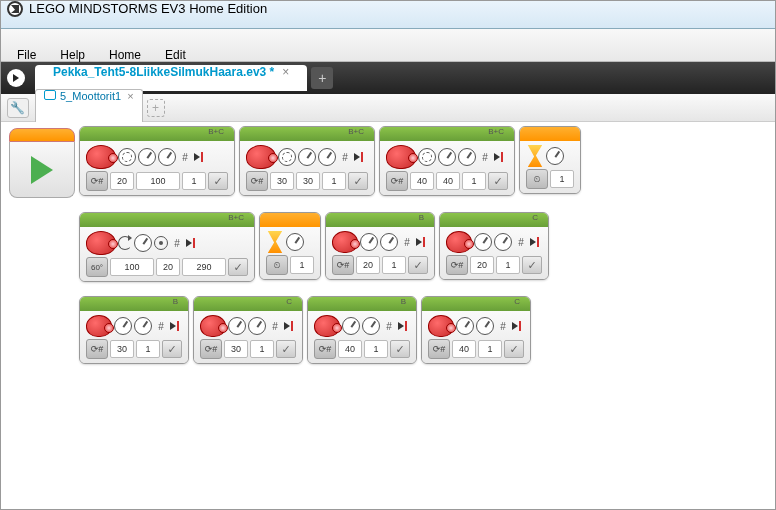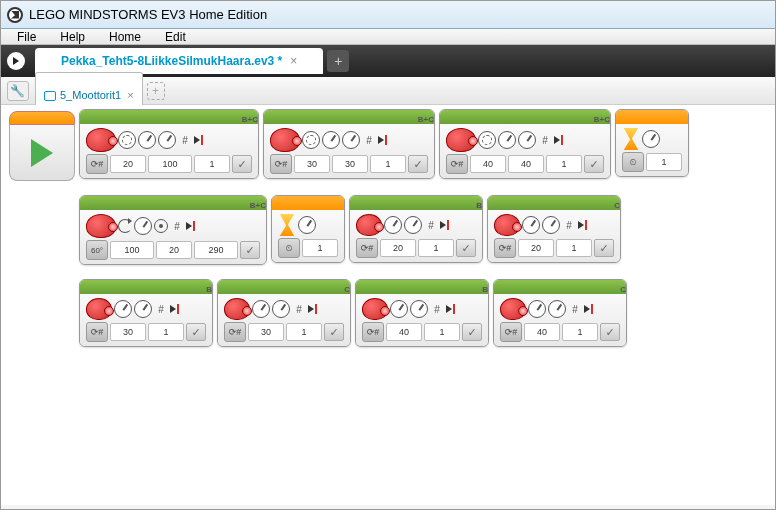--- a/index.html
+++ b/index.html
@@ -1,41 +1,41 @@
 <!DOCTYPE html>
 <html><head>
 <meta charset="utf-8">
 <style>
 *{box-sizing:border-box;margin:0;padding:0;font-family:"Segoe UI",Tahoma,sans-serif}
 body{background:#f4f4f4;width:776px;height:510px;overflow:hidden;border:1px solid #999}
-.titlebar{height:28px;background:linear-gradient(#eaf4fc,#d7e8f5);border-bottom:1px solid #8ab;display:flex;align-items:center;padding:0 6px;font-size:13px}
+.titlebar{height:28px;background:linear-gradient(#eaf4fc,#d7e8f5);border-bottom:1px solid #8ab;display:flex;align-items:flex-start;padding:0 6px;font-size:13px}
 .ev3-logo{width:16px;height:16px;border-radius:50%;background:#fff;border:2px solid #333;margin-right:6px;display:flex;align-items:center;justify-content:center}
 .ev3-logo::before{content:"";width:8px;height:8px;background:#333;clip-path:polygon(0 0,100% 0,100% 100%,0 100%,50% 60%)}
-.menubar{height:16px;background:linear-gradient(#f8f8f8,#e8e8e8);border-bottom:1px solid #bbb;display:flex;align-items:center;padding:0 4px;font-size:12px}
+.menubar{height:22px;background:linear-gradient(#f8f8f8,#e8e8e8);border-bottom:1px solid #bbb;display:flex;padding:16px 4px;font-size:12px}
 .menubar span{padding:3px 12px;cursor:default}
 .tabbar{height:32px;background:linear-gradient(#444,#222);display:flex;align-items:center;padding:0 6px}
 .app-icon{width:18px;height:18px;border-radius:50%;background:#fff;margin-right:10px;display:flex;align-items:center;justify-content:center}
 .app-icon::before{content:"";border-left:6px solid #222;border-top:4px solid transparent;border-bottom:4px solid transparent}
-.projtab{background:#fff;height:26px;display:flex;align-items:center;padding:0 26px;border-radius:4px 4px 0 0;font-size:12px;color:#0099cc;font-weight:bold}
+.projtab{background:#fff;height:26px;display:flex;padding:0 18px;border-radius:4px 4px 0 0;font-size:12px;color:#0099cc;font-weight:bold}
 .projtab .x{margin-left:8px;color:#888;font-weight:normal}
 .addtab{width:22px;height:22px;background:#555;border-radius:3px;margin-left:4px;color:#ccc;display:flex;align-items:center;justify-content:center;font-size:14px}
 .subbar{height:28px;background:linear-gradient(#fafafa,#e6e6e6);border-bottom:1px solid #ccc;display:flex;align-items:center;padding:0 6px}
 .wrench{width:22px;height:20px;border:1px solid #bbb;border-radius:3px;background:#f0f0f0;margin-right:6px;display:flex;align-items:center;justify-content:center;color:#666;font-size:12px}
-.progtab{background:#fff;height:37px;display:flex;align-items:flex-end;padding:8px 8px;border:1px solid #bbb;border-bottom:none;border-radius:3px 3px 0 0;font-size:11px;color:#0077aa}
+.progtab{background:#fff;height:37px;display:flex;align-items:flex-start;padding:0 8px;border:1px solid #bbb;border-bottom:none;border-radius:3px 3px 0 0;font-size:11px;color:#0077aa}
 .progtab .ico{width:12px;height:10px;border:1px solid #0099cc;border-radius:2px;margin-right:4px}
 .progtab .x{margin-left:6px;color:#888}
 .addprog{width:18px;height:18px;border:1px dashed #aaa;border-radius:3px;margin-left:4px;color:#aaa;display:flex;align-items:center;justify-content:center;font-size:12px}
 .canvas{padding:4px 8px;background:#fff;height:400px;position:relative}
 .row{display:flex;align-items:flex-start;margin-bottom:14px}
 .start{width:66px;height:70px;margin-right:4px;margin-top:2px}
 .start-top{height:14px;background:linear-gradient(#ffb030,#ff9500);border-radius:8px 8px 0 0;border:1px solid #c77}
 .start-body{height:56px;background:linear-gradient(#f8f8f8,#e0e0e0);border:1px solid #aaa;border-top:none;border-radius:0 0 8px 8px;display:flex;align-items:center;justify-content:center}
 .play{width:0;height:0;border-left:22px solid #4caf50;border-top:14px solid transparent;border-bottom:14px solid transparent}
 .block{border:1px solid #999;border-radius:6px;margin-right:4px;background:#f4f4f4;overflow:hidden;box-shadow:0 1px 2px rgba(0,0,0,.15)}
-.bhead{height:14px;display:flex;align-items:flex-end;justify-content:flex-end;padding:0 0;font-size:8px;font-weight:bold;color:#555}
+.bhead{height:14px;display:flex;align-items:flex-start;justify-content:flex-end;padding:0 10px;font-size:8px;font-weight:normal;color:#555}
 .green .bhead{background:linear-gradient(#8bc34a,#689f38)}
 .orange .bhead{background:linear-gradient(#ffb030,#ff9500)}
 .bbody{padding:4px 6px;background:linear-gradient(#fafafa,#e8e8e8)}
 .prow{display:flex;align-items:center;gap:2px;margin-bottom:2px}
 .motor{width:26px;height:22px;background:radial-gradient(circle at 35% 35%,#ff6b6b,#c62828);border-radius:50% 50% 45% 45%;border:1px solid #900;position:relative;flex-shrink:0}
 .motor.lg{width:30px;height:24px}
 .motor::after{content:"";position:absolute;right:-3px;top:7px;width:8px;height:8px;background:radial-gradient(#ffcdd2,#e53935);border-radius:50%;border:1px solid #900}
 .hourglass{width:18px;height:22px;flex-shrink:0;position:relative}
 .hourglass::before{content:"";position:absolute;inset:0;background:linear-gradient(#ffd54f,#ff8f00);clip-path:polygon(10% 0,90% 0,55% 48%,90% 100%,10% 100%,45% 52%)}
 .dial{width:18px;height:18px;border:1.5px solid #555;border-radius:50%;position:relative;background:#fff;flex-shrink:0}
@@ -45,21 +45,21 @@
 .hash{width:14px;height:14px;display:flex;align-items:center;justify-content:center;font-size:10px;color:#555;flex-shrink:0}
 .arrow-curve{width:14px;height:14px;flex-shrink:0;border:1.5px solid #555;border-right-color:transparent;border-radius:50%;position:relative}
 .arrow-curve::after{content:"";position:absolute;right:-1px;top:-2px;border-left:4px solid #555;border-top:3px solid transparent;border-bottom:3px solid transparent}
 .circle-dot{width:14px;height:14px;border:1.5px solid #555;border-radius:50%;flex-shrink:0;display:flex;align-items:center;justify-content:center}
 .circle-dot::after{content:"";width:4px;height:4px;background:#555;border-radius:50%}
 .playend{width:12px;flex-shrink:0;display:flex;align-items:center}
 .playend::before{content:"";border-left:6px solid #333;border-top:4px solid transparent;border-bottom:4px solid transparent}
 .playend::after{content:"";width:2px;height:10px;background:#d32f2f;margin-left:1px}
 .vrow{display:flex;gap:2px;align-items:center}
 .mode{width:22px;height:20px;background:linear-gradient(#ddd,#bbb);border:1px solid #999;border-radius:3px;display:flex;align-items:center;justify-content:center;font-size:9px;color:#444;flex-shrink:0}
-.val{width:36px;height:18px;background:#fff;border:1px solid #bbb;border-radius:2px;display:flex;align-items:center;justify-content:center;font-size:9px;color:#333;flex-shrink:0}
+.val{width:24px;height:18px;background:#fff;border:1px solid #bbb;border-radius:2px;display:flex;align-items:center;justify-content:center;font-size:9px;color:#333;flex-shrink:0}
 .val.wide{width:44px}
 .chk{width:20px;height:18px;background:linear-gradient(#eee,#ccc);border:1px solid #aaa;border-radius:2px;display:flex;align-items:center;justify-content:center;color:#666;font-size:11px}
 </style>
 </head>
 <body>
 
 <div class="titlebar">
   <div class="ev3-logo"></div>
   <span>LEGO MINDSTORMS EV3 Home Edition</span>
 </div>

